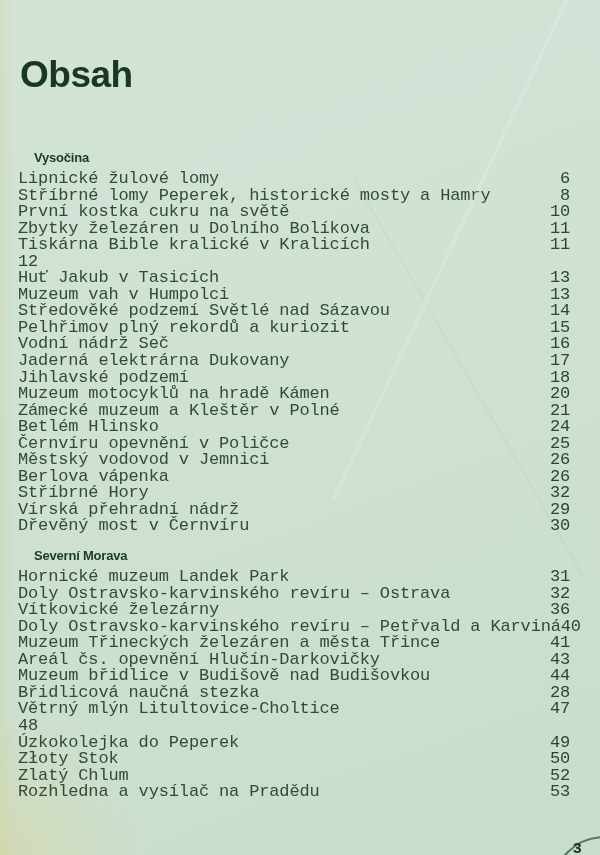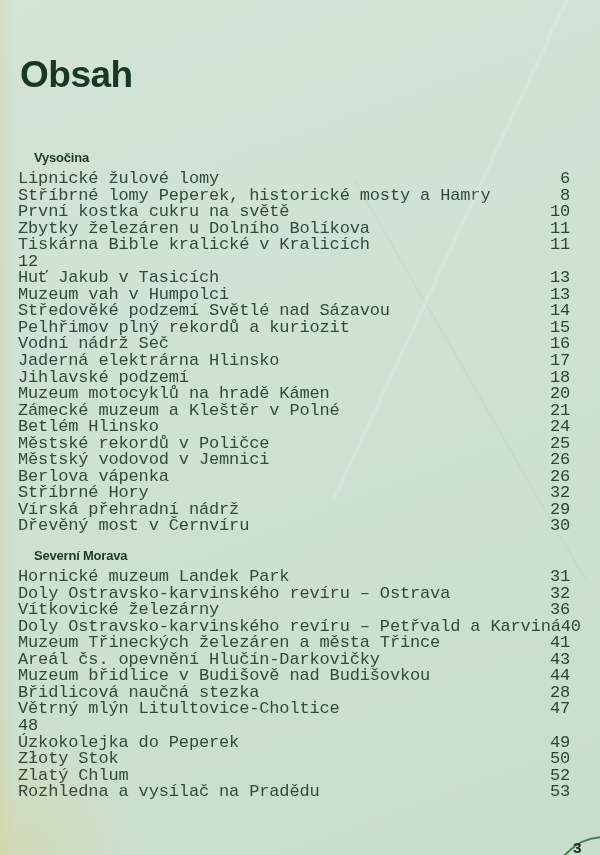--- a/index.html
+++ b/index.html
@@ -148,21 +148,21 @@
     <span class="lbl">Pelhřimov plný rekordů a kuriozit</span>
     <span class="pg">15</span>
   </div>
 
   <div class="row">
     <span class="lbl">Vodní nádrž Seč</span>
     <span class="pg">16</span>
   </div>
 
   <div class="row">
-    <span class="lbl">Jaderná elektrárna Hlinsko</span>
+    <span class="lbl">Jaderná elektrárna Dukovany</span>
     <span class="pg">17</span>
   </div>
 
   <div class="row">
     <span class="lbl">Jihlavské podzemí</span>
     <span class="pg">18</span>
   </div>
 
   <div class="row">
     <span class="lbl">Muzeum motocyklů na hradě Kámen</span>
@@ -174,21 +174,21 @@
     <span class="pg">21</span>
   </div>
 
 
   <div class="row">
     <span class="lbl">Betlém Hlinsko</span>
     <span class="pg">24</span>
   </div>
 
   <div class="row">
-    <span class="lbl">Městské rekordů v Poličce</span>
+    <span class="lbl">Černvíru opevnění v Poličce</span>
     <span class="pg">25</span>
   </div>
 
   <div class="row">
     <span class="lbl">Městský vodovod v Jemnici</span>
     <span class="pg">26</span>
   </div>
 
   <div class="row">
     <span class="lbl">Berlova vápenka</span>

